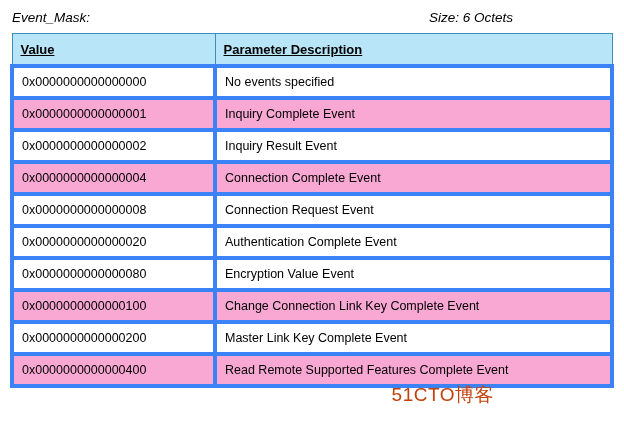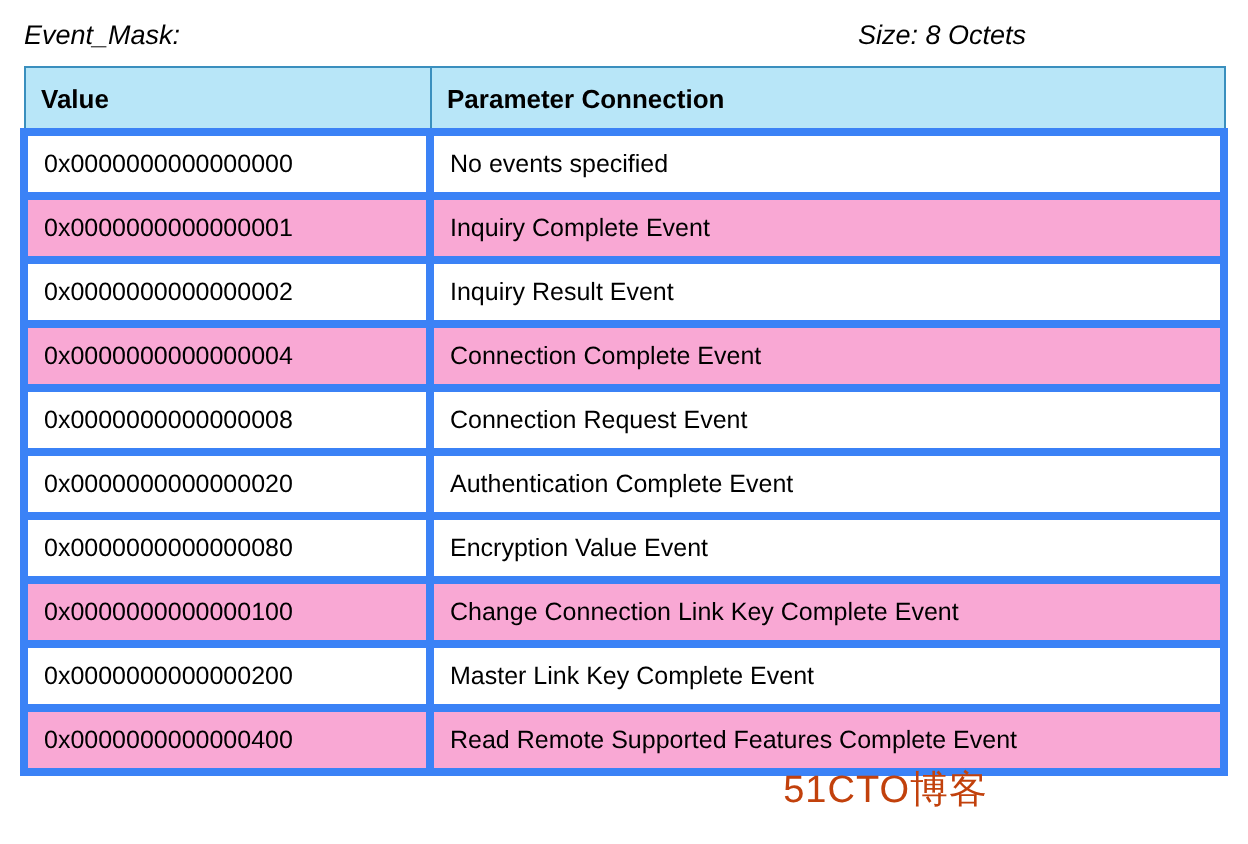--- a/index.html
+++ b/index.html
@@ -45,20 +45,21 @@
   table.evt col.c2 { width: 397px; }
   table.evt th {
     background: #b8e6f8;
     border: 1px solid #3a8fbe;
     text-align: left;
     font-size: 13px;
     font-weight: bold;
     color: #000000;
     padding: 7px 8px 7px 8px;
     height: 16px;
+    text-decoration: underline;
   }
   table.evt td {
     border: 4px solid #3b82f6;
     font-size: 12.5px;
     color: #000000;
     padding: 6px 8px 6px 8px;
     height: 16px;
     white-space: nowrap;
     overflow: hidden;
   }
@@ -79,32 +80,32 @@
     pointer-events: none;
   }
 </style>
 </head>
 <body>
 
 <div class="page">
 
   <div class="header-row">
     <div class="header-left">Event_Mask:</div>
-    <div class="header-right">Size: 8 Octets</div>
+    <div class="header-right">Size: 6 Octets</div>
   </div>
 
   <table class="evt">
     <colgroup>
       <col class="c1">
       <col class="c2">
     </colgroup>
     <thead>
       <tr>
         <th>Value</th>
-        <th>Parameter Connection</th>
+        <th>Parameter Description</th>
       </tr>
     </thead>
     <tbody>
       <tr class="odd">
         <td>0x0000000000000000</td>
         <td>No events specified</td>
       </tr>
       <tr class="even">
         <td>0x0000000000000001</td>
         <td>Inquiry Complete Event</td>

